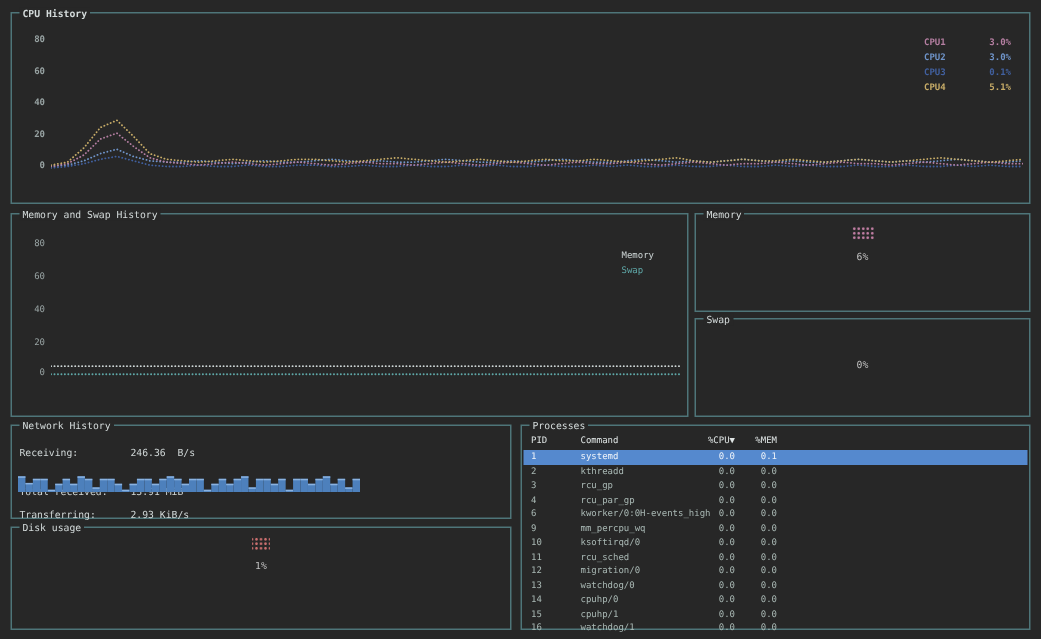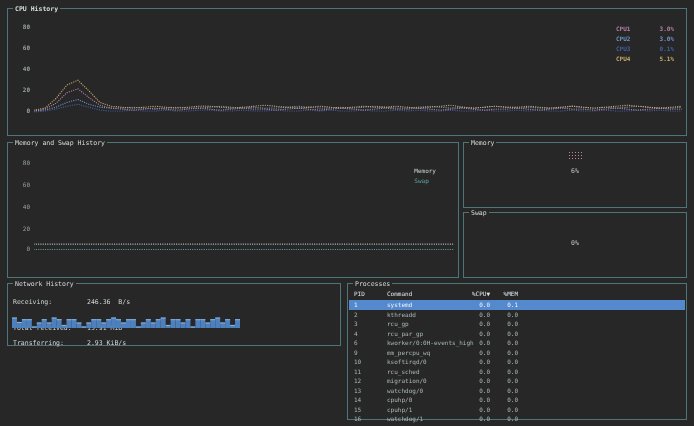--- a/index.html
+++ b/index.html
@@ -197,20 +197,27 @@
         <rect x="218.09" y="8.92" width="4.96" height="1" fill="#8ab2e0"></rect>
         <rect x="223.04" y="3.20" width="4.96" height="8.80" fill="#4d80bc"></rect>
         <rect x="223.04" y="3.20" width="4.96" height="1" fill="#8ab2e0"></rect>
       </svg>
     <div class="nline" style="top:56px;">
       <span class="nlabel">Transferring:</span>
       <span class="nvalue">2.93 KiB/s</span>
     </div>
   </section>
 
+  <section class="panel" style="left:7px;top:351px;width:334px;height:69px;">
+    <span class="ptitle">Disk usage</span>
+    <div class="gauge">
+      <div class="dots" id="disk-dots" style="width: 12px; height: 9px; margin-top: 6px; background-image: radial-gradient(circle, rgb(203, 111, 111) 38%, transparent 42%);"></div>
+      <span class="gpct" style="margin-top:6px;">1%</span>
+    </div>
+  </section>
 
   <section class="panel" style="left:347px;top:283px;width:340px;height:137px;">
     <span class="ptitle">Processes</span>
     <div class="phead">
       <span class="c-pid">PID</span>
       <span class="c-cmd">Command</span>
       <span class="h-cpu">%CPU▼</span>
       <span class="h-mem">%MEM</span>
     </div>
     <div class="proc-rows" id="proc-rows">

